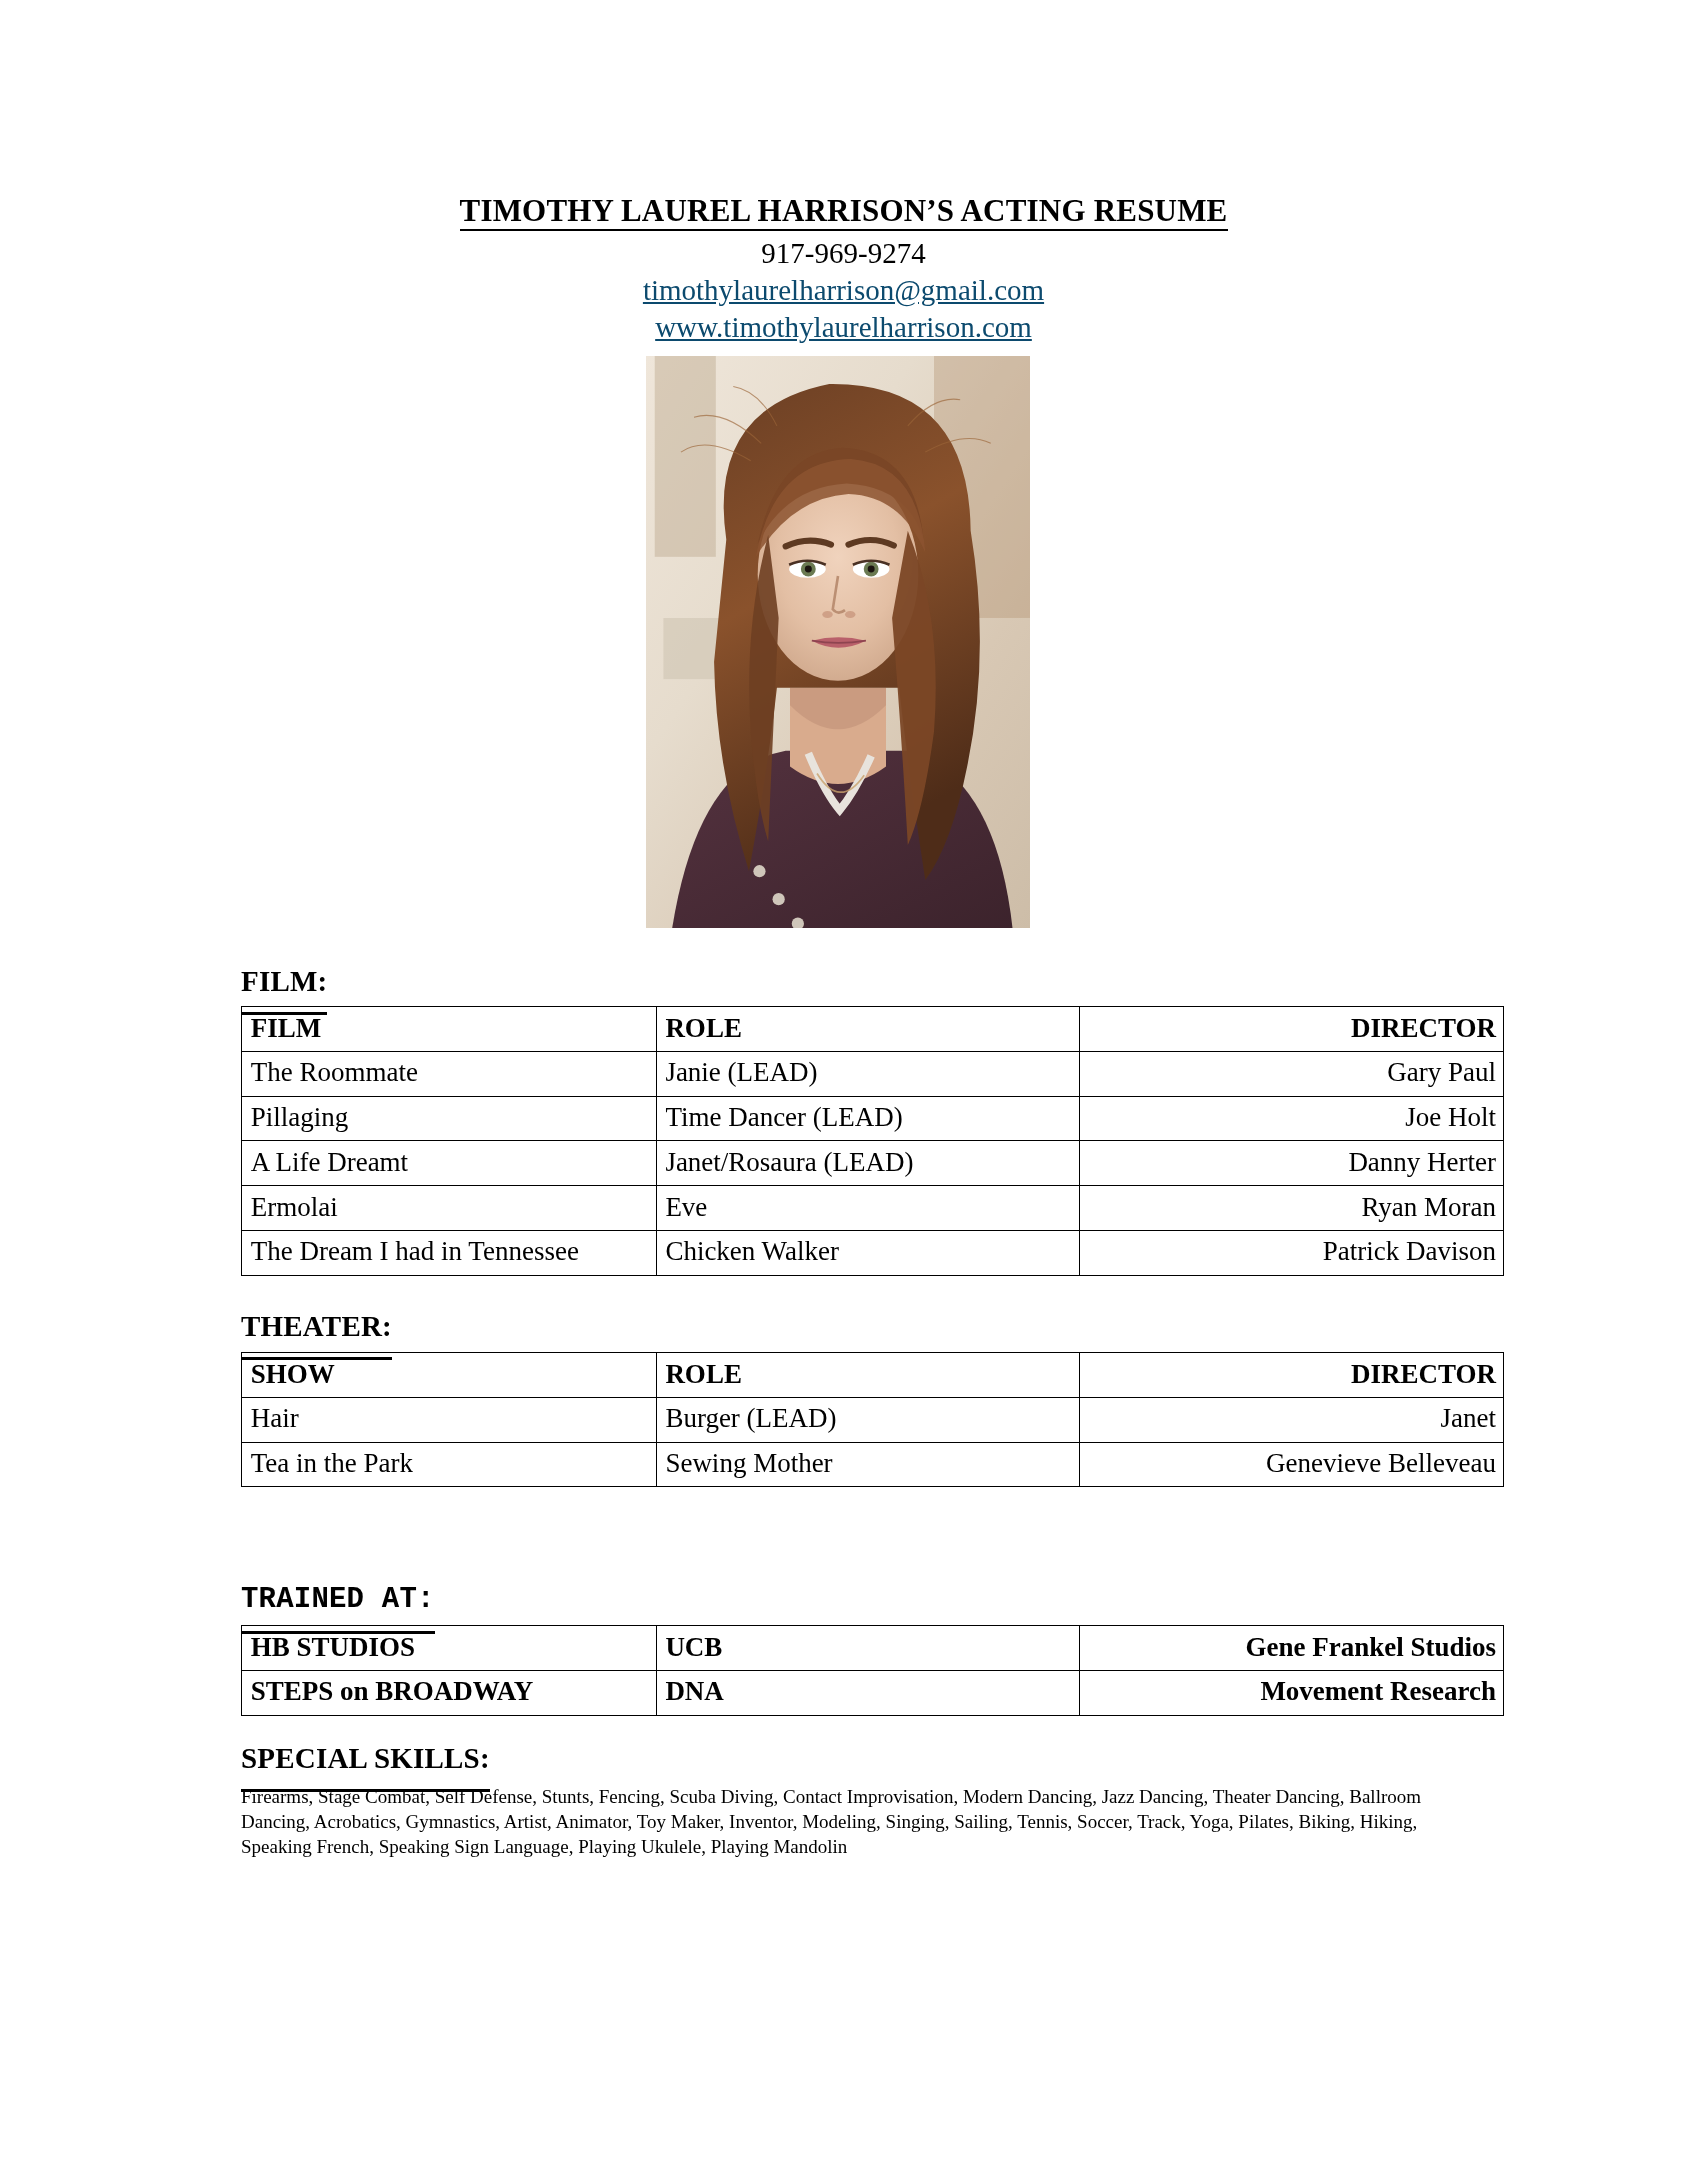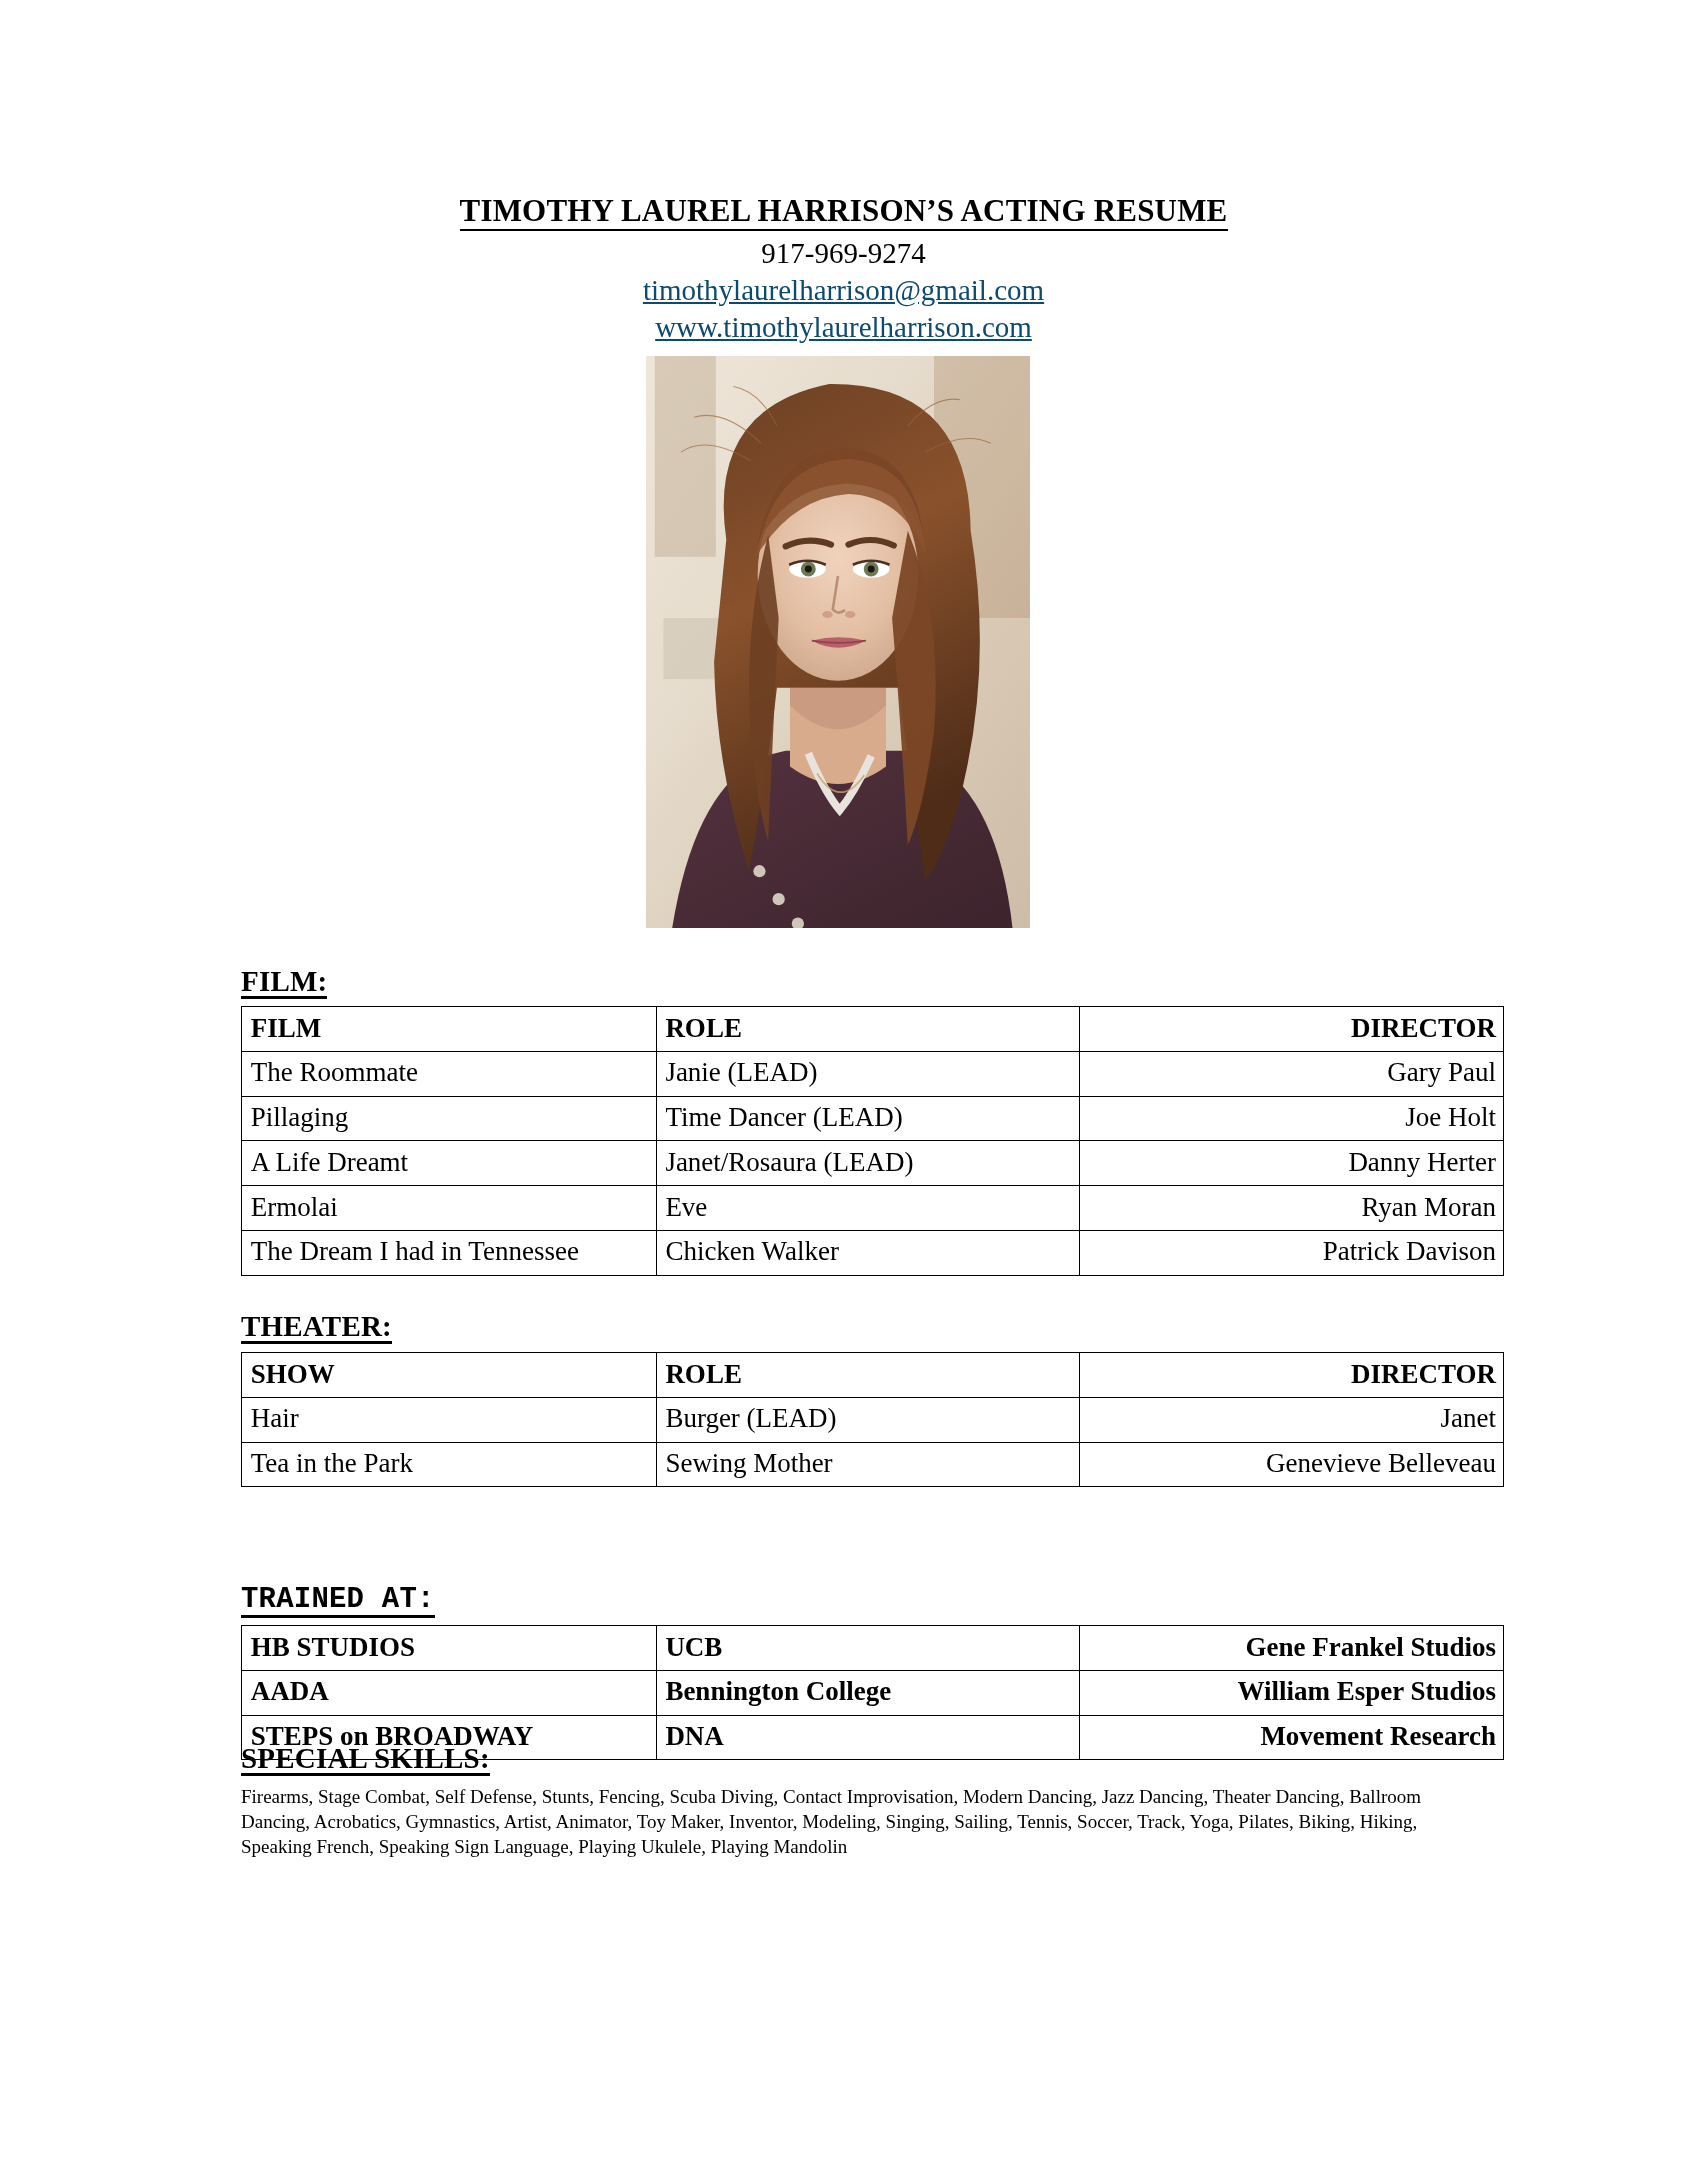--- a/index.html
+++ b/index.html
@@ -73,21 +73,21 @@
   
   .section-head {
     position: absolute;
     left: 241px;
     font-size: 29px;
     font-weight: bold;
     letter-spacing: 0.2px;
   }
   .section-head span {
     border-bottom: 3.5px solid #000;
-    padding-bottom: 0px;
+    padding-bottom: 16px;
     display: inline-block;
     line-height: 1.05;
   }
 
   .rtable {
     position: absolute;
     left: 241px;
     width: 1212px;
     border-collapse: collapse;
     table-layout: fixed;
@@ -277,25 +277,20 @@
     <span>TRAINED AT:</span>
   </div>
   <table class="rtable bold-all" style="top:1625px;">
     <tbody>
       <tr>
         <td class="c1">HB STUDIOS</td>
         <td class="c2">UCB</td>
         <td class="c3">Gene Frankel Studios</td>
       </tr>
       <tr>
-        <td class="c1">AADA</td>
-        <td class="c2">Bennington College</td>
-        <td class="c3">William Esper Studios</td>
-      </tr>
-      <tr>
         <td class="c1">STEPS on BROADWAY</td>
         <td class="c2">DNA</td>
         <td class="c3">Movement Research</td>
       </tr>
     </tbody>
   </table>
 
   <div class="section-head" style="top:1742px;">
     <span>SPECIAL SKILLS:</span>
   </div>

